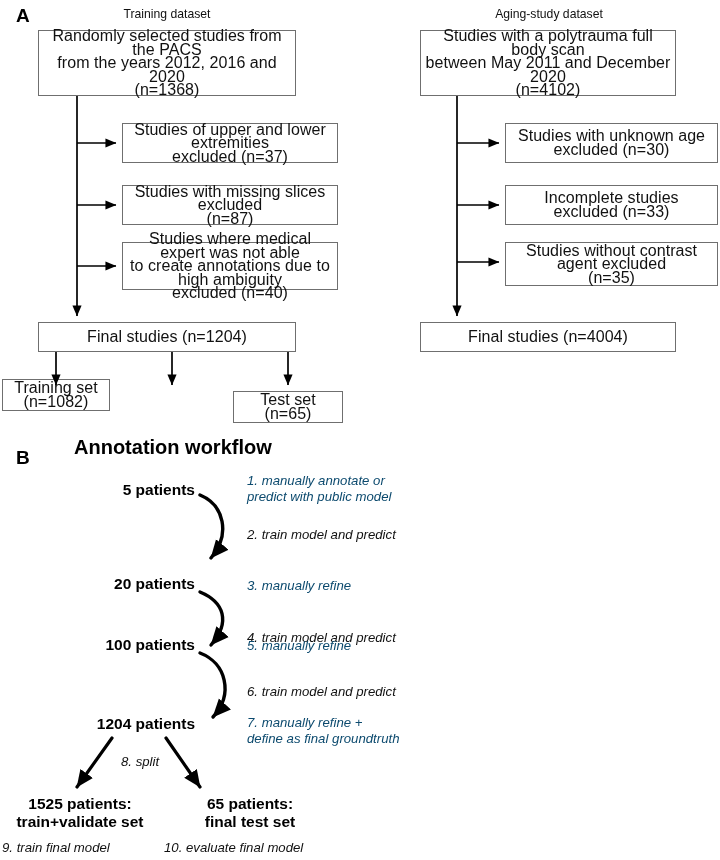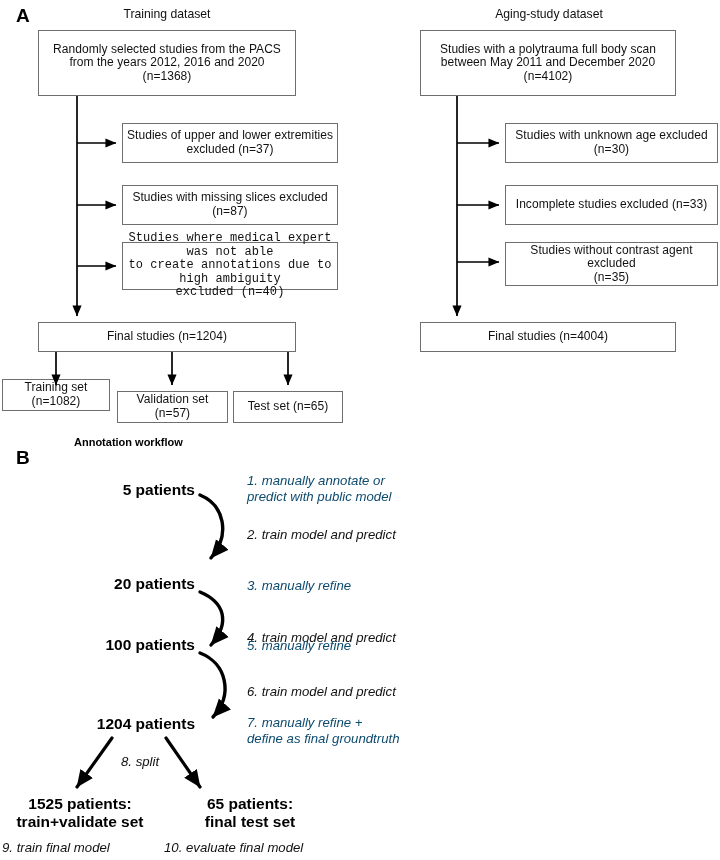--- a/index.html
+++ b/index.html
@@ -28,21 +28,21 @@
   
   .fbox {
     position: absolute;
     box-sizing: border-box;
     border: 1.3px solid #6f6f6f;
     background: #ffffff;
     display: flex;
     align-items: center;
     justify-content: center;
     text-align: center;
-    font-size: 12px;
+    font-size: 16px;
     line-height: 13.6px;
     color: #111111;
     padding: 2px 4px;
     letter-spacing: 0.05px;
   }
   .fbox span { display: block; width: 100%; }
 
   
   .panel-letter {
     position: absolute;
@@ -56,21 +56,21 @@
   .col-title {
     position: absolute;
     font-size: 12.2px;
     color: #111;
     text-align: center;
     line-height: 1;
   }
 
   .section-title {
     position: absolute;
-    font-size: 11px;
+    font-size: 20px;
     font-weight: bold;
     color: #000;
     line-height: 1;
   }
 
   
   .node-label {
     position: absolute;
     font-size: 15.5px;
     font-weight: bold;
@@ -119,34 +119,31 @@
     <span style="white-space:pre-line;">Studies of upper and lower extremities
 excluded (n=37)</span>
   </div>
 
   <div class="fbox" style="left:122px; top:185px; width:216px; height:40px;">
     <span style="white-space:pre-line;">Studies with missing slices excluded
 (n=87)</span>
   </div>
 
   <div class="fbox" style="left:122px; top:242px; width:216px; height:48px;">
-    <span style="white-space:pre-line;font-family:Liberation Mono, monospace;">Studies where medical expert was not able
+    <span style="white-space:pre-line;">Studies where medical expert was not able
 to create annotations due to high ambiguity
 excluded  (n=40)</span>
   </div>
 
   <div class="fbox" style="left:38px; top:322px; width:258px; height:30px;">
     <span>Final studies (n=1204)</span>
   </div>
 
   <div class="fbox" style="left:2px; top:379px; width:108px; height:32px;">
     <span>Training set (n=1082)</span>
-  </div>
-  <div class="fbox" style="left:117px; top:391px; width:111px; height:32px;">
-    <span>Validation set (n=57)</span>
   </div>
   <div class="fbox" style="left:233px; top:391px; width:110px; height:32px;">
     <span>Test set (n=65)</span>
   </div>
 
   <div class="fbox" style="left:420px; top:30px; width:256px; height:66px;">
     <span style="white-space:pre-line;">Studies with a polytrauma full body scan
 between May 2011 and December 2020
 (n=4102)</span>
   </div>

